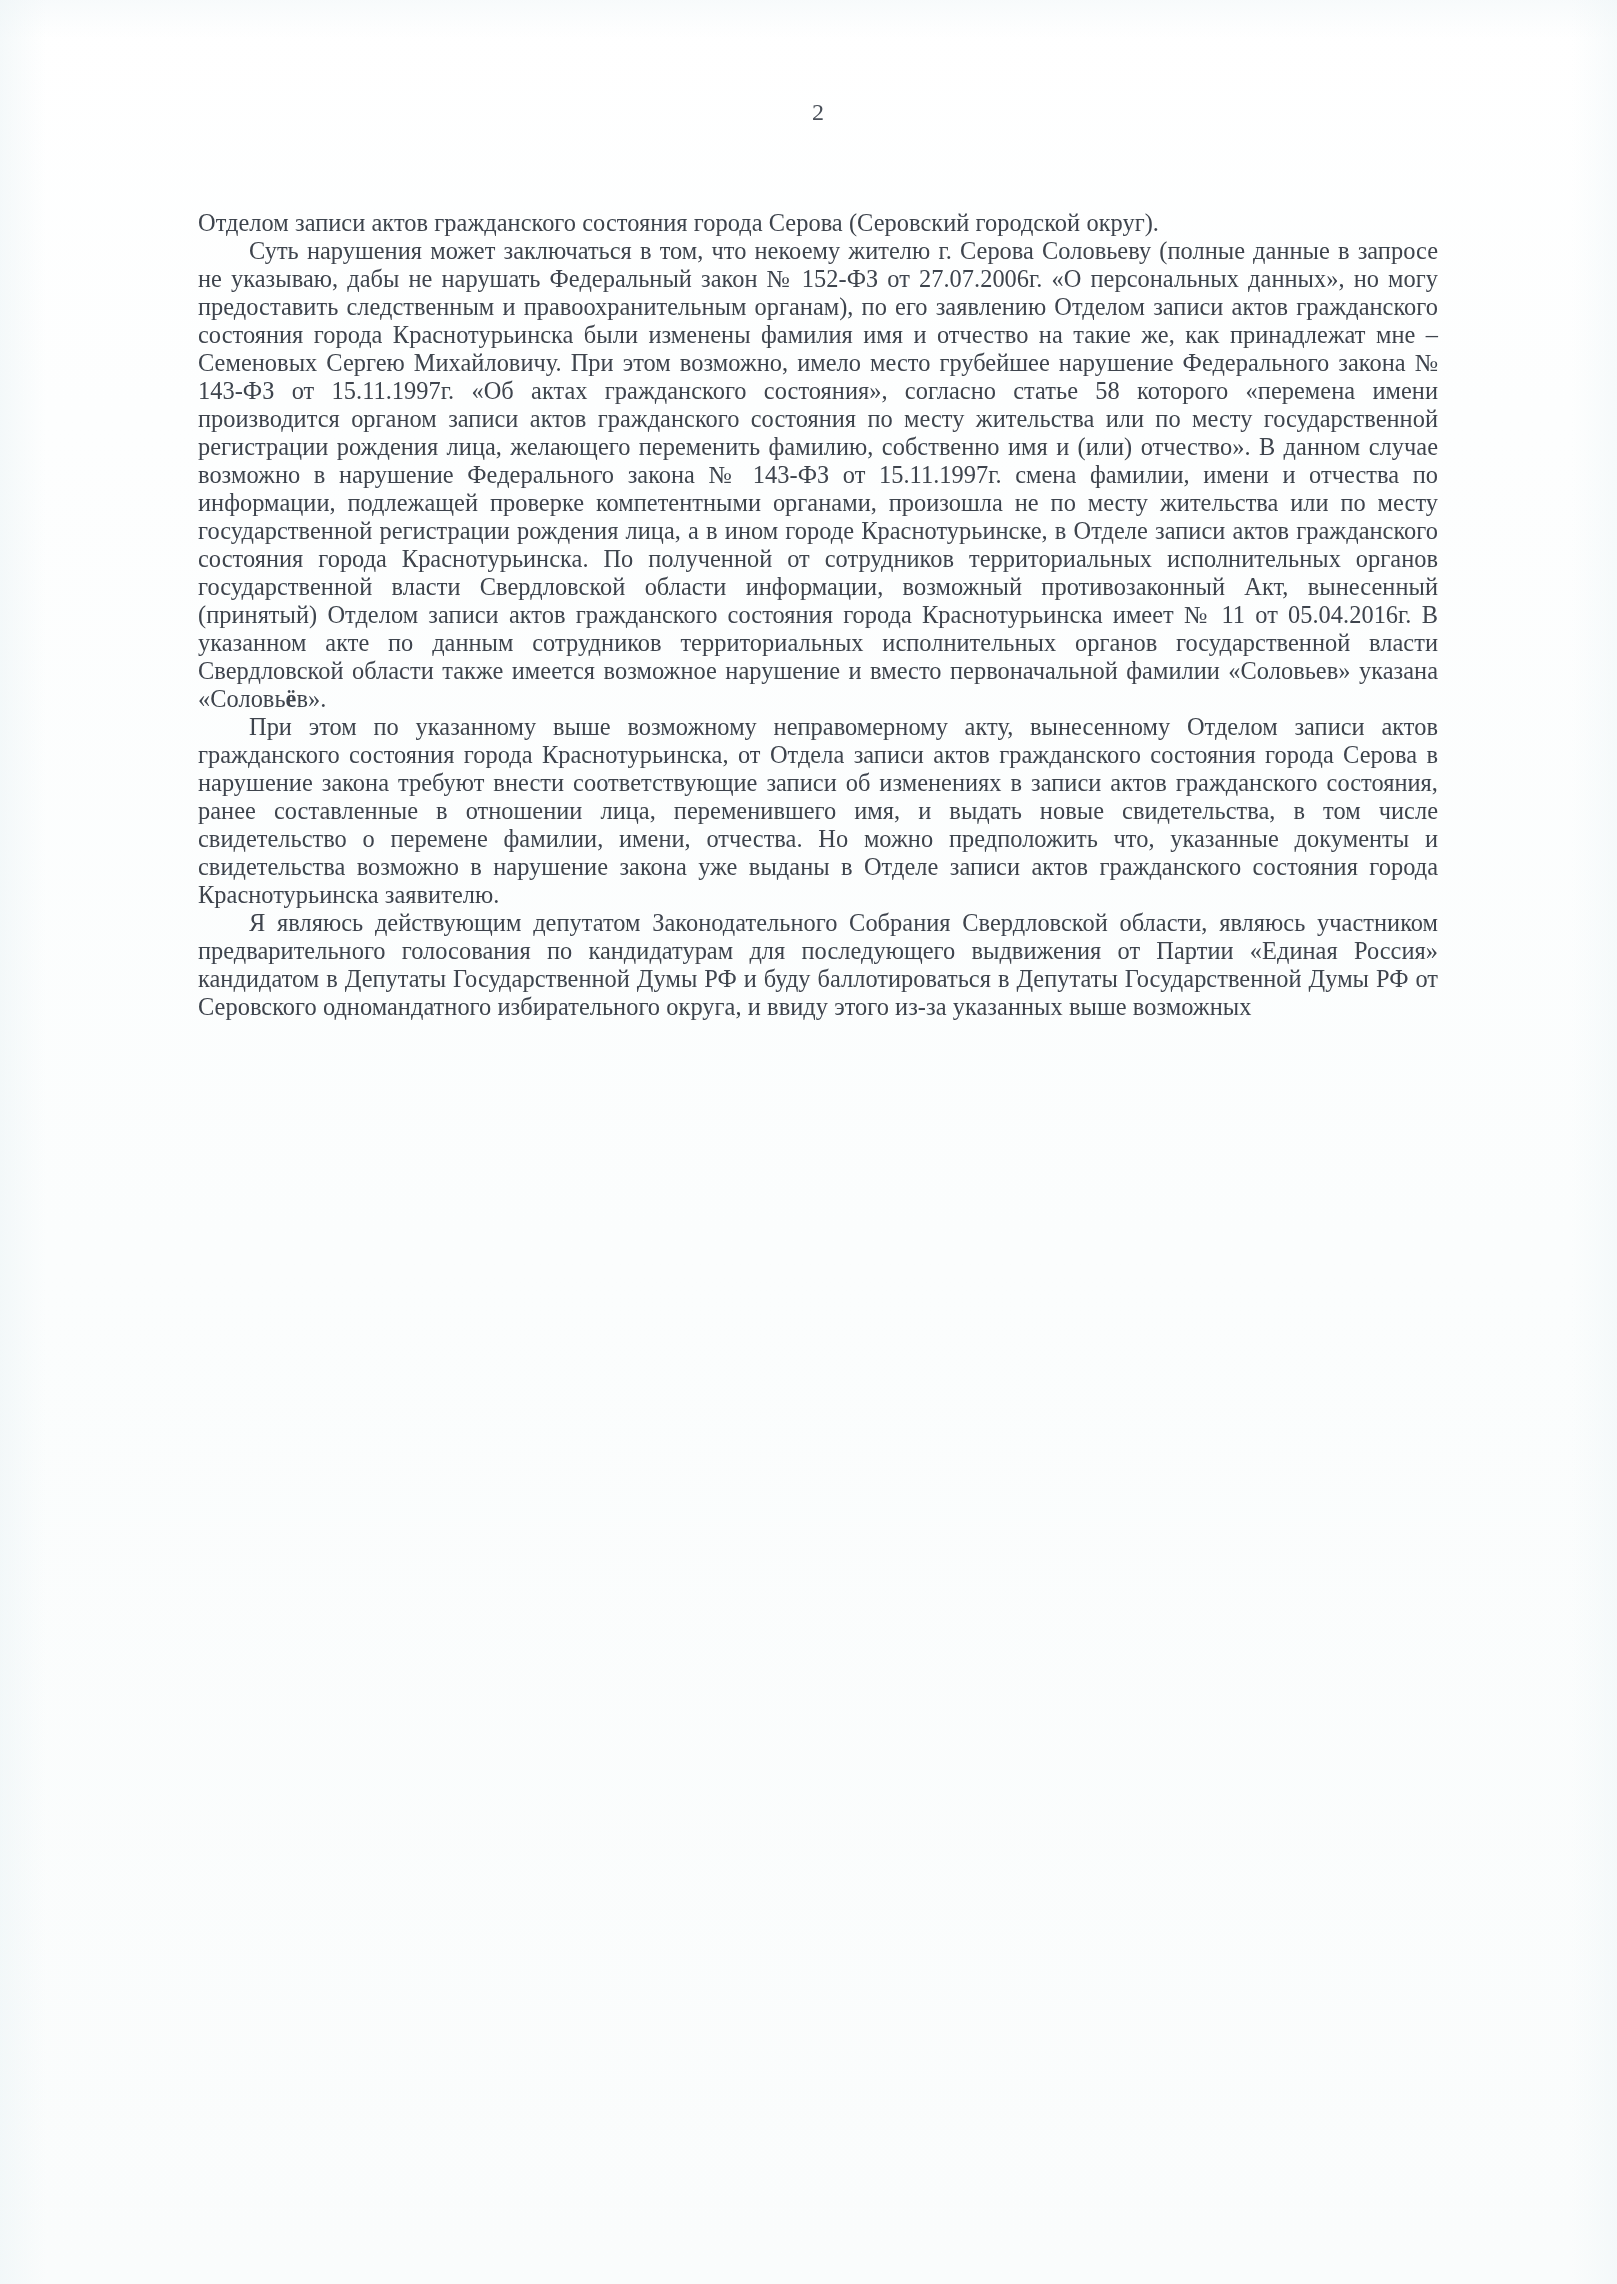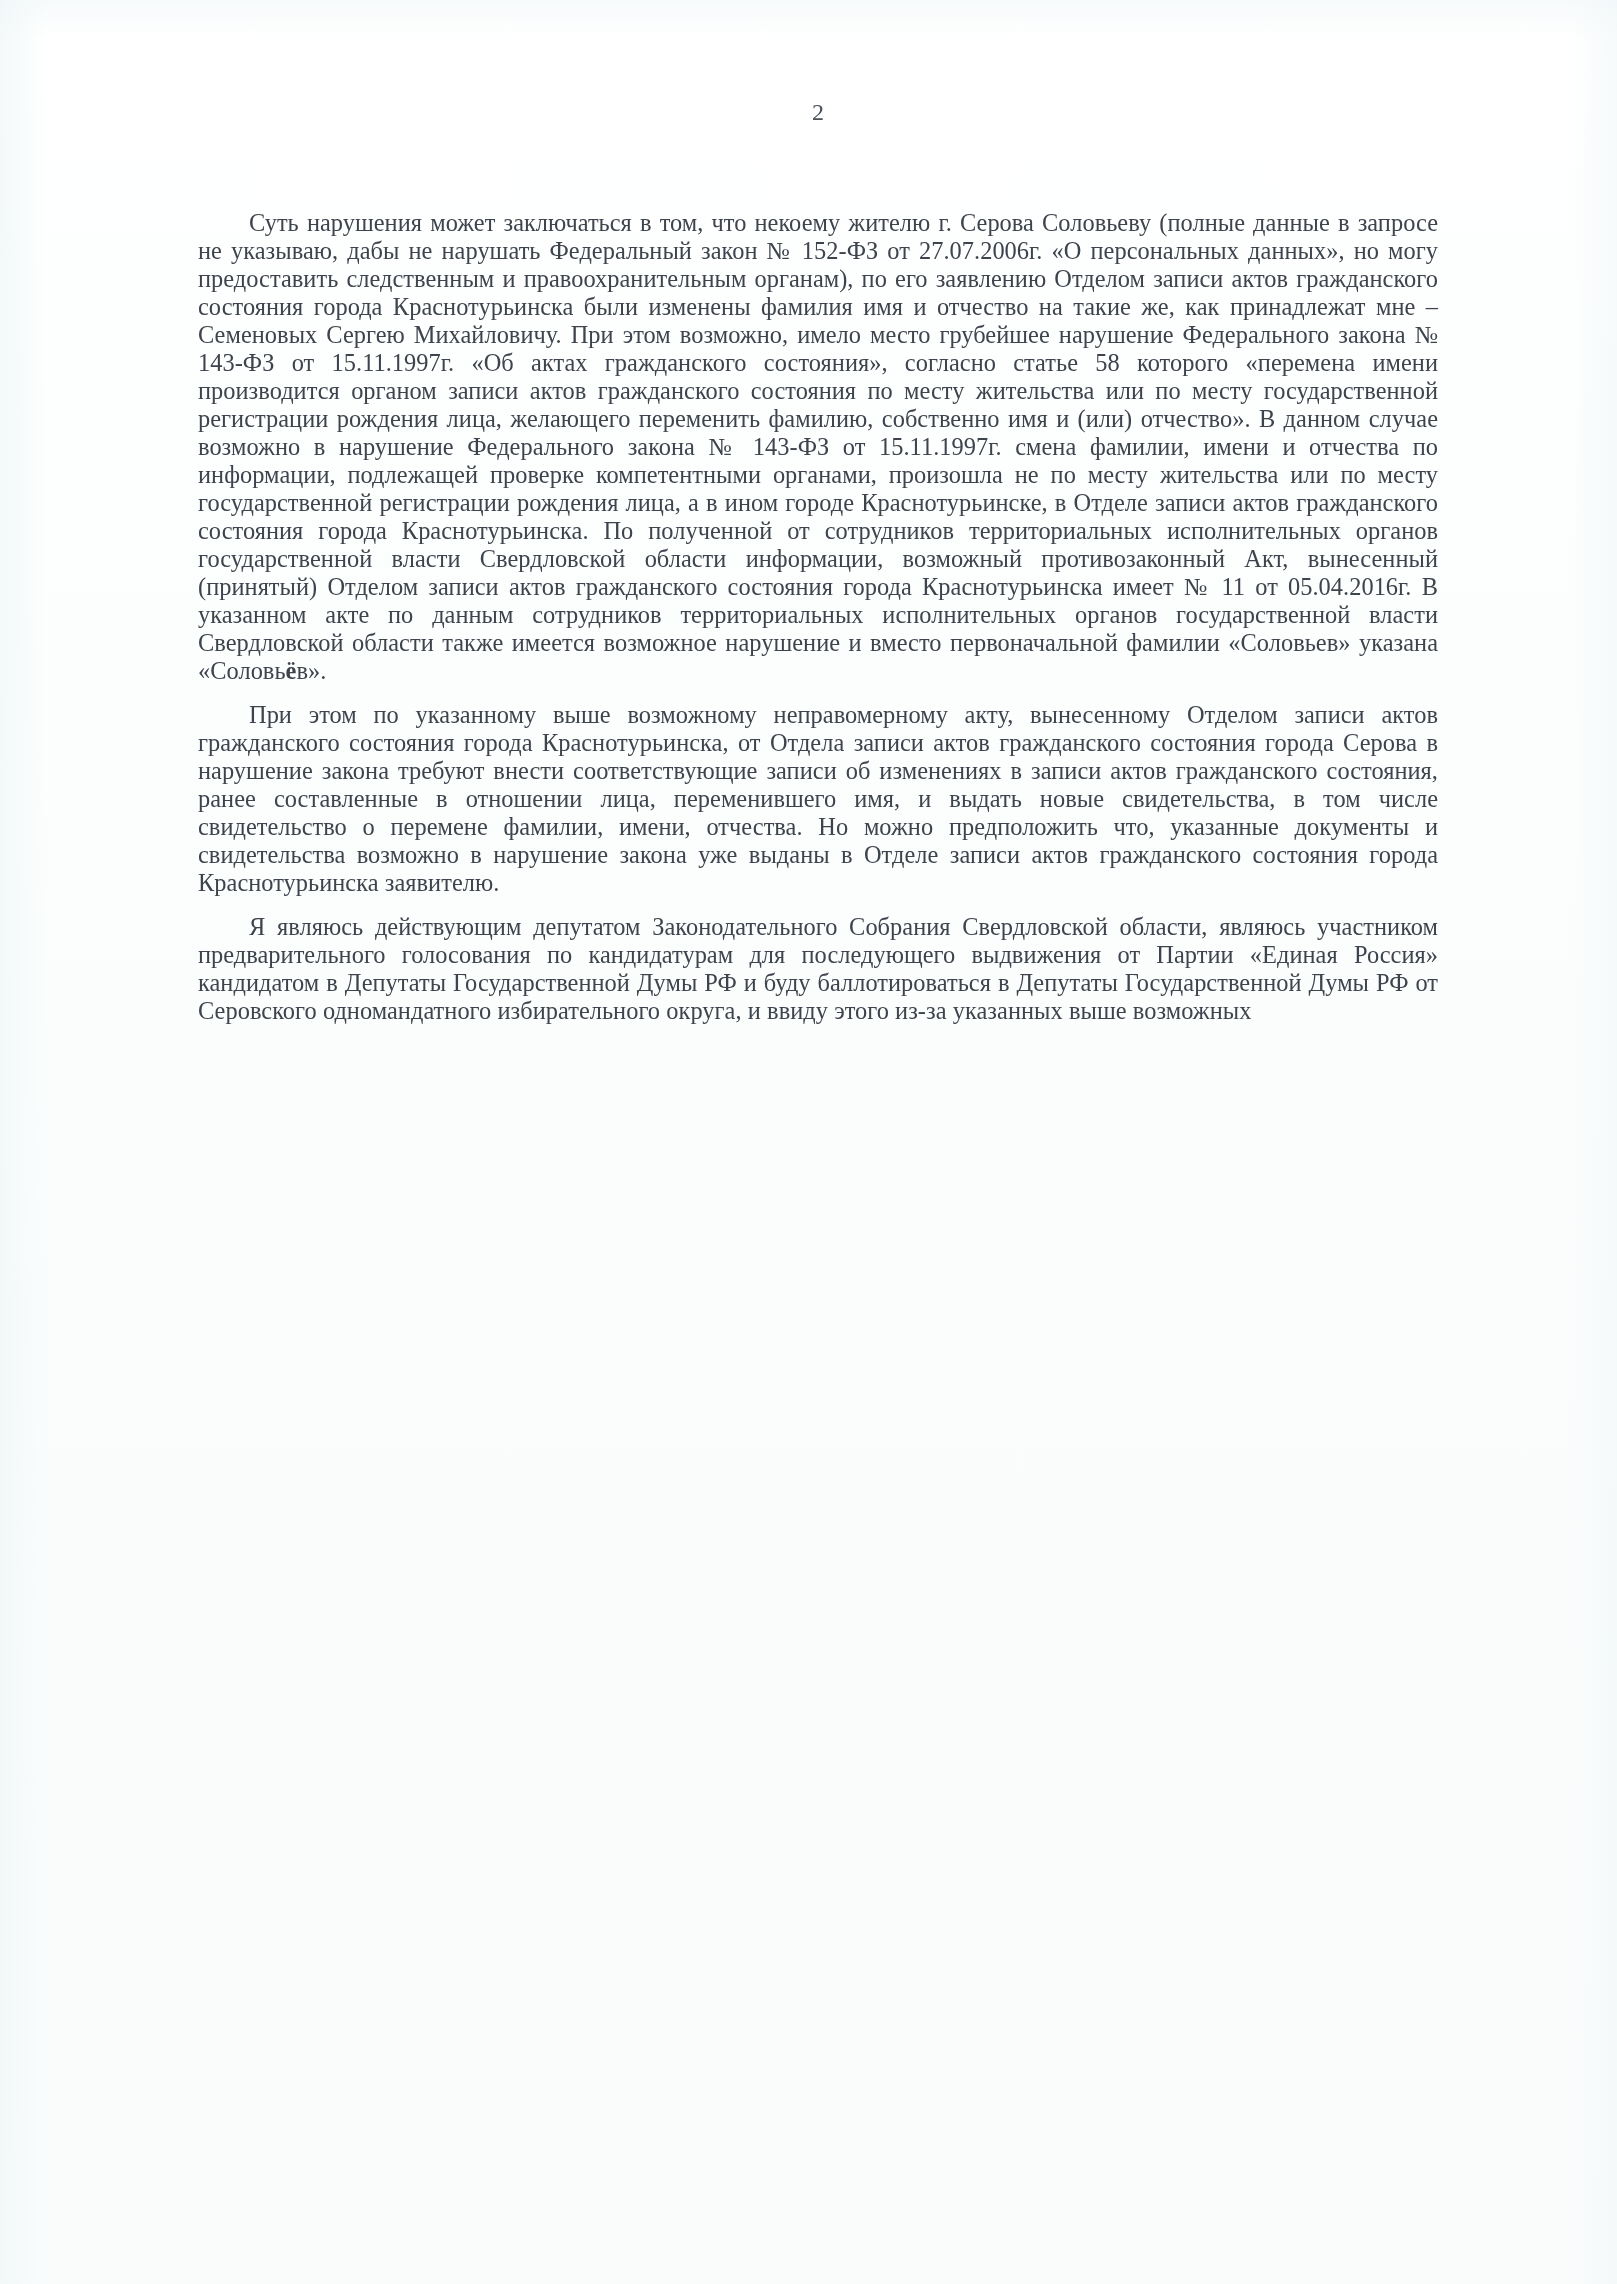--- a/index.html
+++ b/index.html
@@ -73,37 +73,38 @@
     
   }
 
   .textblock p.indent {
     text-indent: 51px;
   }
 
   
 
   .textblock p + p {
-    margin-top: 16px;
+    margin-top: 0;
   }
 
   
   .em-bold {
     font-weight: 700;
   }
 </style>
 </head>
 <body>
 
 <div class="page">
 
   <div class="folio">2</div>
 
   <div class="textblock">
 
+    <p>Отделом записи актов гражданского состояния города Серова (Серовский городской округ).</p>
 
     <p class="indent"><span>Суть нарушения может заключаться в том, что некоему жителю г. Серова Соловьеву (полные данные в запросе не указываю, дабы не нарушать Федеральный  закон № 152-ФЗ от 27.07.2006г. «О персональных данных», но могу предоставить следственным и правоохранительным органам), по его заявлению Отделом записи актов гражданского состояния города Краснотурьинска были изменены фамилия имя и отчество на такие же, как принадлежат мне – Семеновых Сергею Михайловичу. При этом возможно, имело место грубейшее нарушение Федерального закона № 143-ФЗ от 15.11.1997г. «Об актах гражданского состояния», согласно статье 58 которого «перемена имени производится органом записи актов гражданского состояния по месту жительства или по месту государственной регистрации рождения лица, желающего переменить фамилию, собственно имя и (или) отчество». В данном случае возможно в нарушение Федерального закона № 143-ФЗ от 15.11.1997г. смена фамилии, имени и отчества по информации, подлежащей проверке компетентными органами, произошла не по месту жительства или по месту государственной регистрации рождения лица, а в ином городе Краснотурьинске, в Отделе записи актов гражданского состояния города Краснотурьинска. По полученной от  сотрудников территориальных исполнительных органов государственной власти Свердловской области информации, возможный противозаконный Акт, вынесенный (принятый) Отделом записи актов гражданского состояния города Краснотурьинска имеет № 11 от 05.04.2016г. В указанном акте по данным сотрудников территориальных исполнительных органов государственной власти Свердловской области также имеется возможное нарушение и вместо первоначальной фамилии «Соловьев» указана «Соловь</span><span class="em-bold">ё</span><span>в».</span></p>
 
     <p class="indent">При этом по указанному выше возможному неправомерному акту, вынесенному Отделом записи актов гражданского состояния города Краснотурьинска, от Отдела записи актов гражданского состояния города Серова в нарушение закона требуют внести соответствующие записи об изменениях в записи актов гражданского состояния, ранее составленные в отношении лица, переменившего имя, и выдать новые свидетельства, в том числе свидетельство о перемене фамилии, имени, отчества. Но можно предположить что, указанные документы и свидетельства возможно в нарушение закона уже выданы в Отделе записи актов гражданского состояния города Краснотурьинска заявителю.</p>
 
     <p class="indent">Я являюсь действующим депутатом Законодательного Собрания Свердловской области, являюсь участником предварительного голосования по кандидатурам для последующего выдвижения от Партии «Единая Россия» кандидатом в Депутаты Государственной Думы РФ и буду баллотироваться в Депутаты Государственной Думы РФ от Серовского одномандатного избирательного округа, и ввиду этого из-за указанных выше возможных</p>
 
   </div>
 
 </div>

